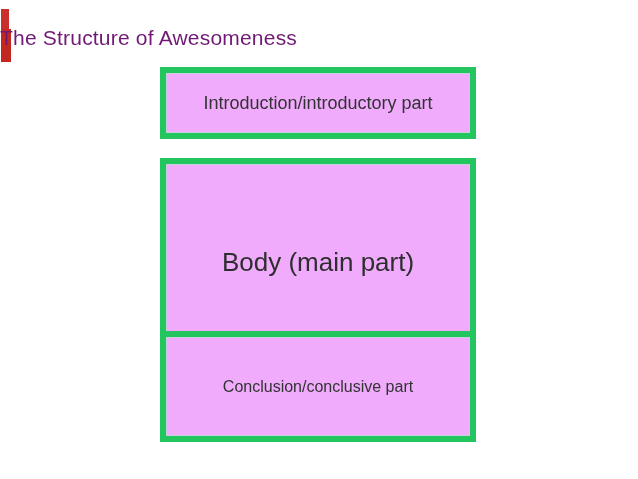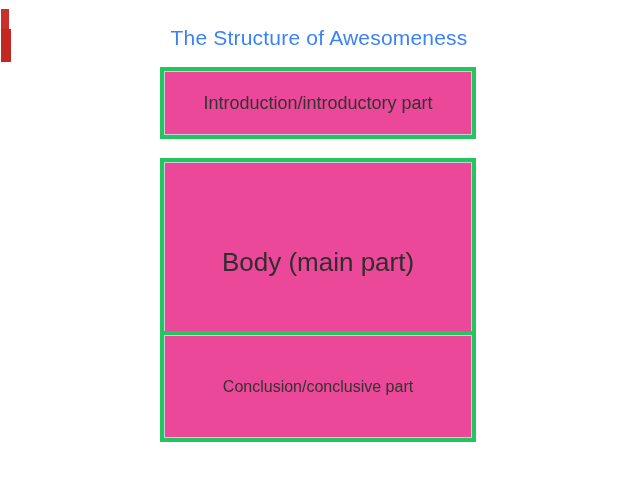--- a/index.html
+++ b/index.html
@@ -30,33 +30,32 @@
     top: 29px;
     width: 10px;
     height: 33px;
     background: #c22722;
   }
   .slide-title {
     position: absolute;
     left: 0;
     top: 26px;
     width: 100%;
-    text-align: center;
     font-size: 21px;
     font-weight: 400;
-    color: #3b82f6;
+    color: #701a75;
     letter-spacing: 0.2px;
   }
   .struct-box {
     position: absolute;
     left: 160px;
     width: 316px;
-    border: 4px solid #22c55e;
+    border: 6px solid #22c55e;
     box-shadow: inset 0 0 0 1px #c4d0de;
-    background: #ec4899;
+    background: #f0abfc;
     display: flex;
     align-items: center;
     justify-content: center;
     box-sizing: border-box;
   }
   .struct-box.intro {
     top: 67px;
     height: 72px;
   }
   .struct-box.body-box {

